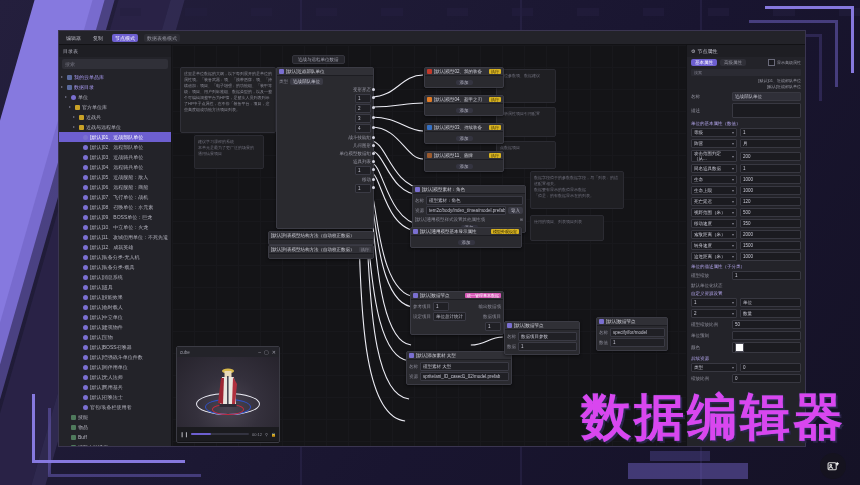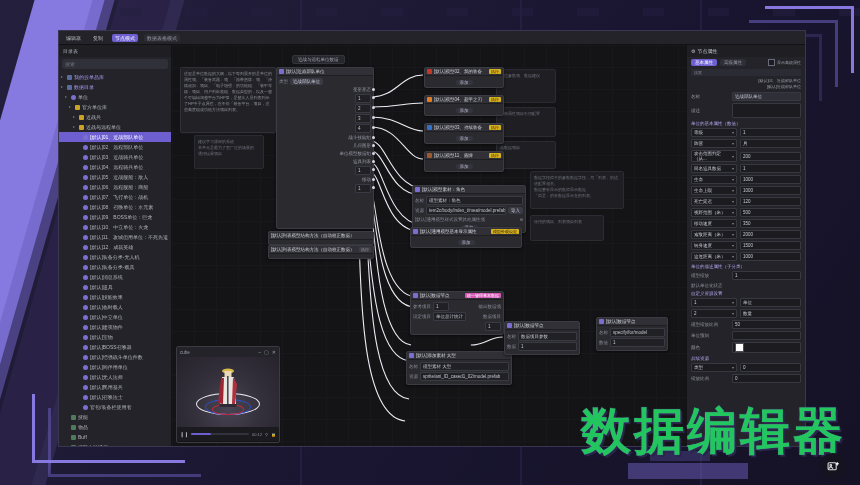--- a/index.html
+++ b/index.html
@@ -23,22 +23,22 @@
   
   .frame{position:absolute;border:3px solid #8c7ee8;}
   .tr1{right:6px;top:6px;width:86px;height:64px;border-left:none;border-bottom:none;opacity:.95;}
   .tr2{right:22px;top:20px;width:86px;height:64px;border-left:none;border-bottom:none;opacity:.55;border-color:#6d60c0;}
   .tr3{right:38px;top:34px;width:86px;height:64px;border-left:none;border-bottom:none;opacity:.35;border-color:#554a96;}
   .bl1{left:32px;bottom:22px;width:150px;height:66px;border-right:none;border-top:none;opacity:.95;}
   .bl2{left:48px;bottom:8px;width:150px;height:66px;border-right:none;border-top:none;opacity:.5;border-color:#6d60c0;}
   .blockbar{position:absolute;right:112px;bottom:6px;width:120px;height:16px;background:#6d60c0;opacity:.5;}
   .blockbar2{position:absolute;right:150px;bottom:24px;width:60px;height:10px;background:#4a4186;opacity:.5;}
   
-  #hero{position:absolute;right:14px;bottom:20px;z-index:40;
-    font-size:50px;font-weight:bold;letter-spacing:3px;color:#22c55e;
+  #hero{position:absolute;right:14px;bottom:34px;z-index:40;
+    font-size:50px;font-weight:bold;letter-spacing:3px;color:#d946ef;
     text-shadow:0 0 1px #6d60c0, 2px 2px 0 #2a2448;
     font-family:"DejaVu Sans","Liberation Sans",sans-serif;}
   #watermark{position:absolute;right:14px;bottom:6px;width:26px;height:26px;border-radius:50%;
     background:#15131f;display:flex;align-items:center;justify-content:center;z-index:41;}
   
   #app{position:absolute;left:58px;top:30px;width:746px;height:415px;
     background:#1b1b1f;border:1px solid #3a3550;overflow:hidden;}
   
   #menubar{height:13px;background:#232329;display:flex;align-items:center;padding:0 4px;gap:6px;
     border-bottom:1px solid #121215;}

